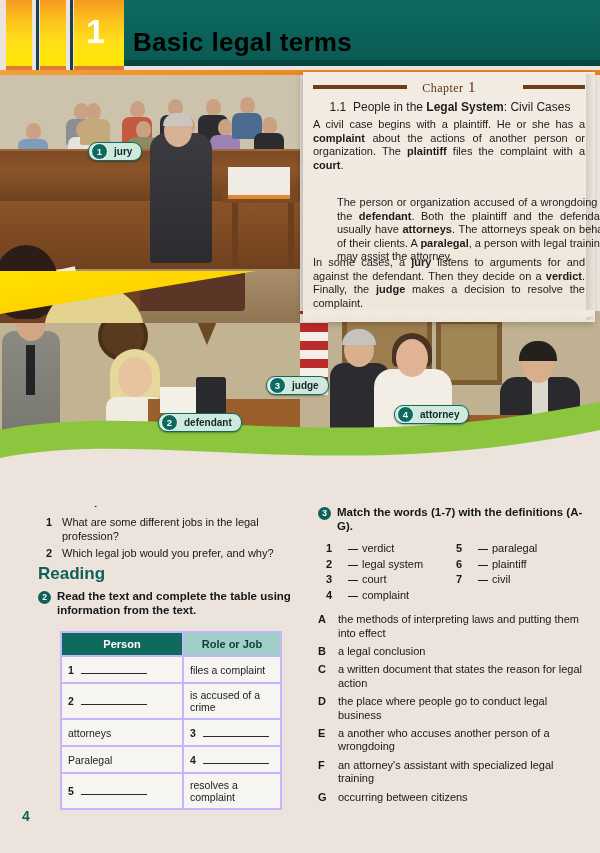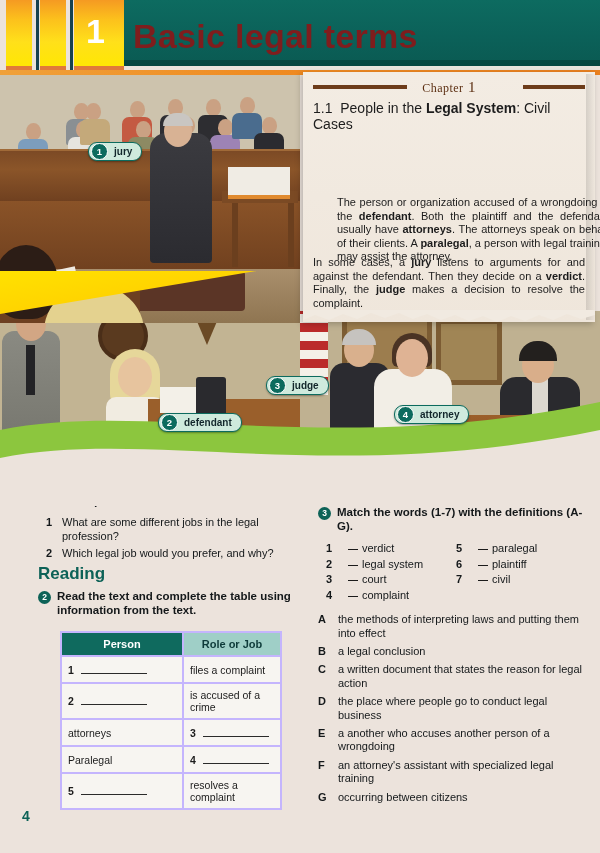--- a/index.html
+++ b/index.html
@@ -19,21 +19,21 @@
   .hdr-teal-shadow{position:absolute;left:104px;top:60px;width:496px;height:6px;background:rgba(0,0,0,.22);}
   .bar{position:absolute;top:0;height:70px;
     background:linear-gradient(180deg,#f59a22 0%,#fcc11c 28%,#ffe01a 60%,#ffe800 100%);}
   .bar-b{position:absolute;top:66px;height:5px;background:#e07a3a;}
   .b1{left:6px;width:26px;}
   .b2{left:40px;width:26px;}
   .b3{left:74px;width:50px;}
   .bar-edge{position:absolute;top:0;width:3px;height:70px;background:#17414f;}
   .chapnum{position:absolute;left:86px;top:14px;font-size:34px;font-weight:bold;color:#ffffff;
     font-family:"Liberation Sans",sans-serif;line-height:1;}
-  .hdr-title{position:absolute;left:133px;top:17px;font-size:34px;font-weight:bold;color:#7f1d1d;
+  .hdr-title{position:absolute;left:133px;top:27px;font-size:26px;font-weight:bold;color:#000000;
     letter-spacing:.3px;}
   .hdr-orange{position:absolute;left:0;top:70px;width:600px;height:5px;
     background:linear-gradient(90deg,#f0a13a 0%,#ef8b22 45%,#e98020 100%);}
 
   
   .photos{position:absolute;left:0;top:75px;width:600px;height:390px;overflow:hidden;}
 
   .ph-top{position:absolute;left:0;top:0;width:300px;height:250px;overflow:hidden;
     background:linear-gradient(180deg,#cfc4ac 0%,#b9a98c 40%,#9d8b6d 100%);}
   .wall{position:absolute;left:0;top:0;width:300px;height:92px;background:#cdc3ad;}
@@ -113,21 +113,21 @@
     box-shadow:-2px 2px 6px rgba(0,0,0,.22);}
   .panel-edge{position:absolute;left:586px;top:74px;width:10px;height:246px;
     background:linear-gradient(90deg,rgba(0,0,0,.12),rgba(255,255,255,0));}
   .torn{position:absolute;left:303px;top:310px;width:292px;height:16px;z-index:6;}
 
   .chap-rule{position:absolute;left:313px;top:79px;width:272px;height:16px;}
   .rule-line{position:absolute;top:6px;height:4px;background:#6d3c1a;}
   .chap-label{position:absolute;left:0;top:0;width:272px;text-align:center;
     font-family:"Liberation Serif",serif;color:#5c2f12;font-size:15px;letter-spacing:.5px;}
   .chap-label .small{font-size:12px;}
-  .sec-head{position:absolute;left:313px;top:100px;width:274px;font-size:14px;color:#1d1d1d;}
+  .sec-head{position:absolute;left:313px;top:100px;width:274px;font-size:12px;color:#1d1d1d;text-align:center;}
   .sec-head b{font-weight:bold;}
   .body-p{position:absolute;left:313px;width:272px;font-size:11px;line-height:13.6px;color:#1c1c1c;
     text-align:justify;}
   .body-p b{font-weight:bold;}
   .p1{top:118px;}
   .p2{top:196px;margin-left:24px;}
   .p3{top:256px;}
 
   
   .tag{position:absolute;height:17px;display:flex;align-items:center;z-index:8;
@@ -296,20 +296,21 @@
     <div class="chap-label">
       <span class="small">Chapter</span>
       <span>1</span>
     </div>
   </div>
 
   <div class="sec-head">
     <span>1.1</span>&nbsp;&nbsp;<span>People in the </span><b>Legal System</b><span>: Civil Cases</span>
   </div>
 
+  <div class="body-p p1">A civil case begins with a plaintiff. He or she has a <b>complaint</b> about the actions of another person or organization. The <b>plaintiff</b> files the complaint with a <b>court</b>.</div>
   <div class="body-p p2">The person or organization accused of a wrongdoing is the <b>defendant</b>. Both the plaintiff and the defendant usually have <b>attorneys</b>. The attorneys speak on behalf of their clients. A <b>paralegal</b>, a person with legal training, may assist the attorney.</div>
   <div class="body-p p3">In some cases, a <b>jury</b> listens to arguments for and against the defendant. Then they decide on a <b>verdict</b>. Finally, the <b>judge</b> makes a decision to resolve the complaint.</div>
 
   <svg class="torn" viewBox="0 0 292 16" preserveAspectRatio="none">
     <path d="M0,0 L292,0 L292,5 L278,9 L264,4 L250,10 L236,5 L222,11 L208,6 L194,12 L180,6 L166,11 L152,5 L138,10 L124,4 L110,9 L96,3 L82,8 L68,3 L54,9 L40,4 L26,10 L12,5 L0,10 Z" fill="#f1eae1"></path>
   </svg>
 
   <div class="tag tag-jury">
     <span class="num">1</span>
     <span class="lbl">jury</span>

